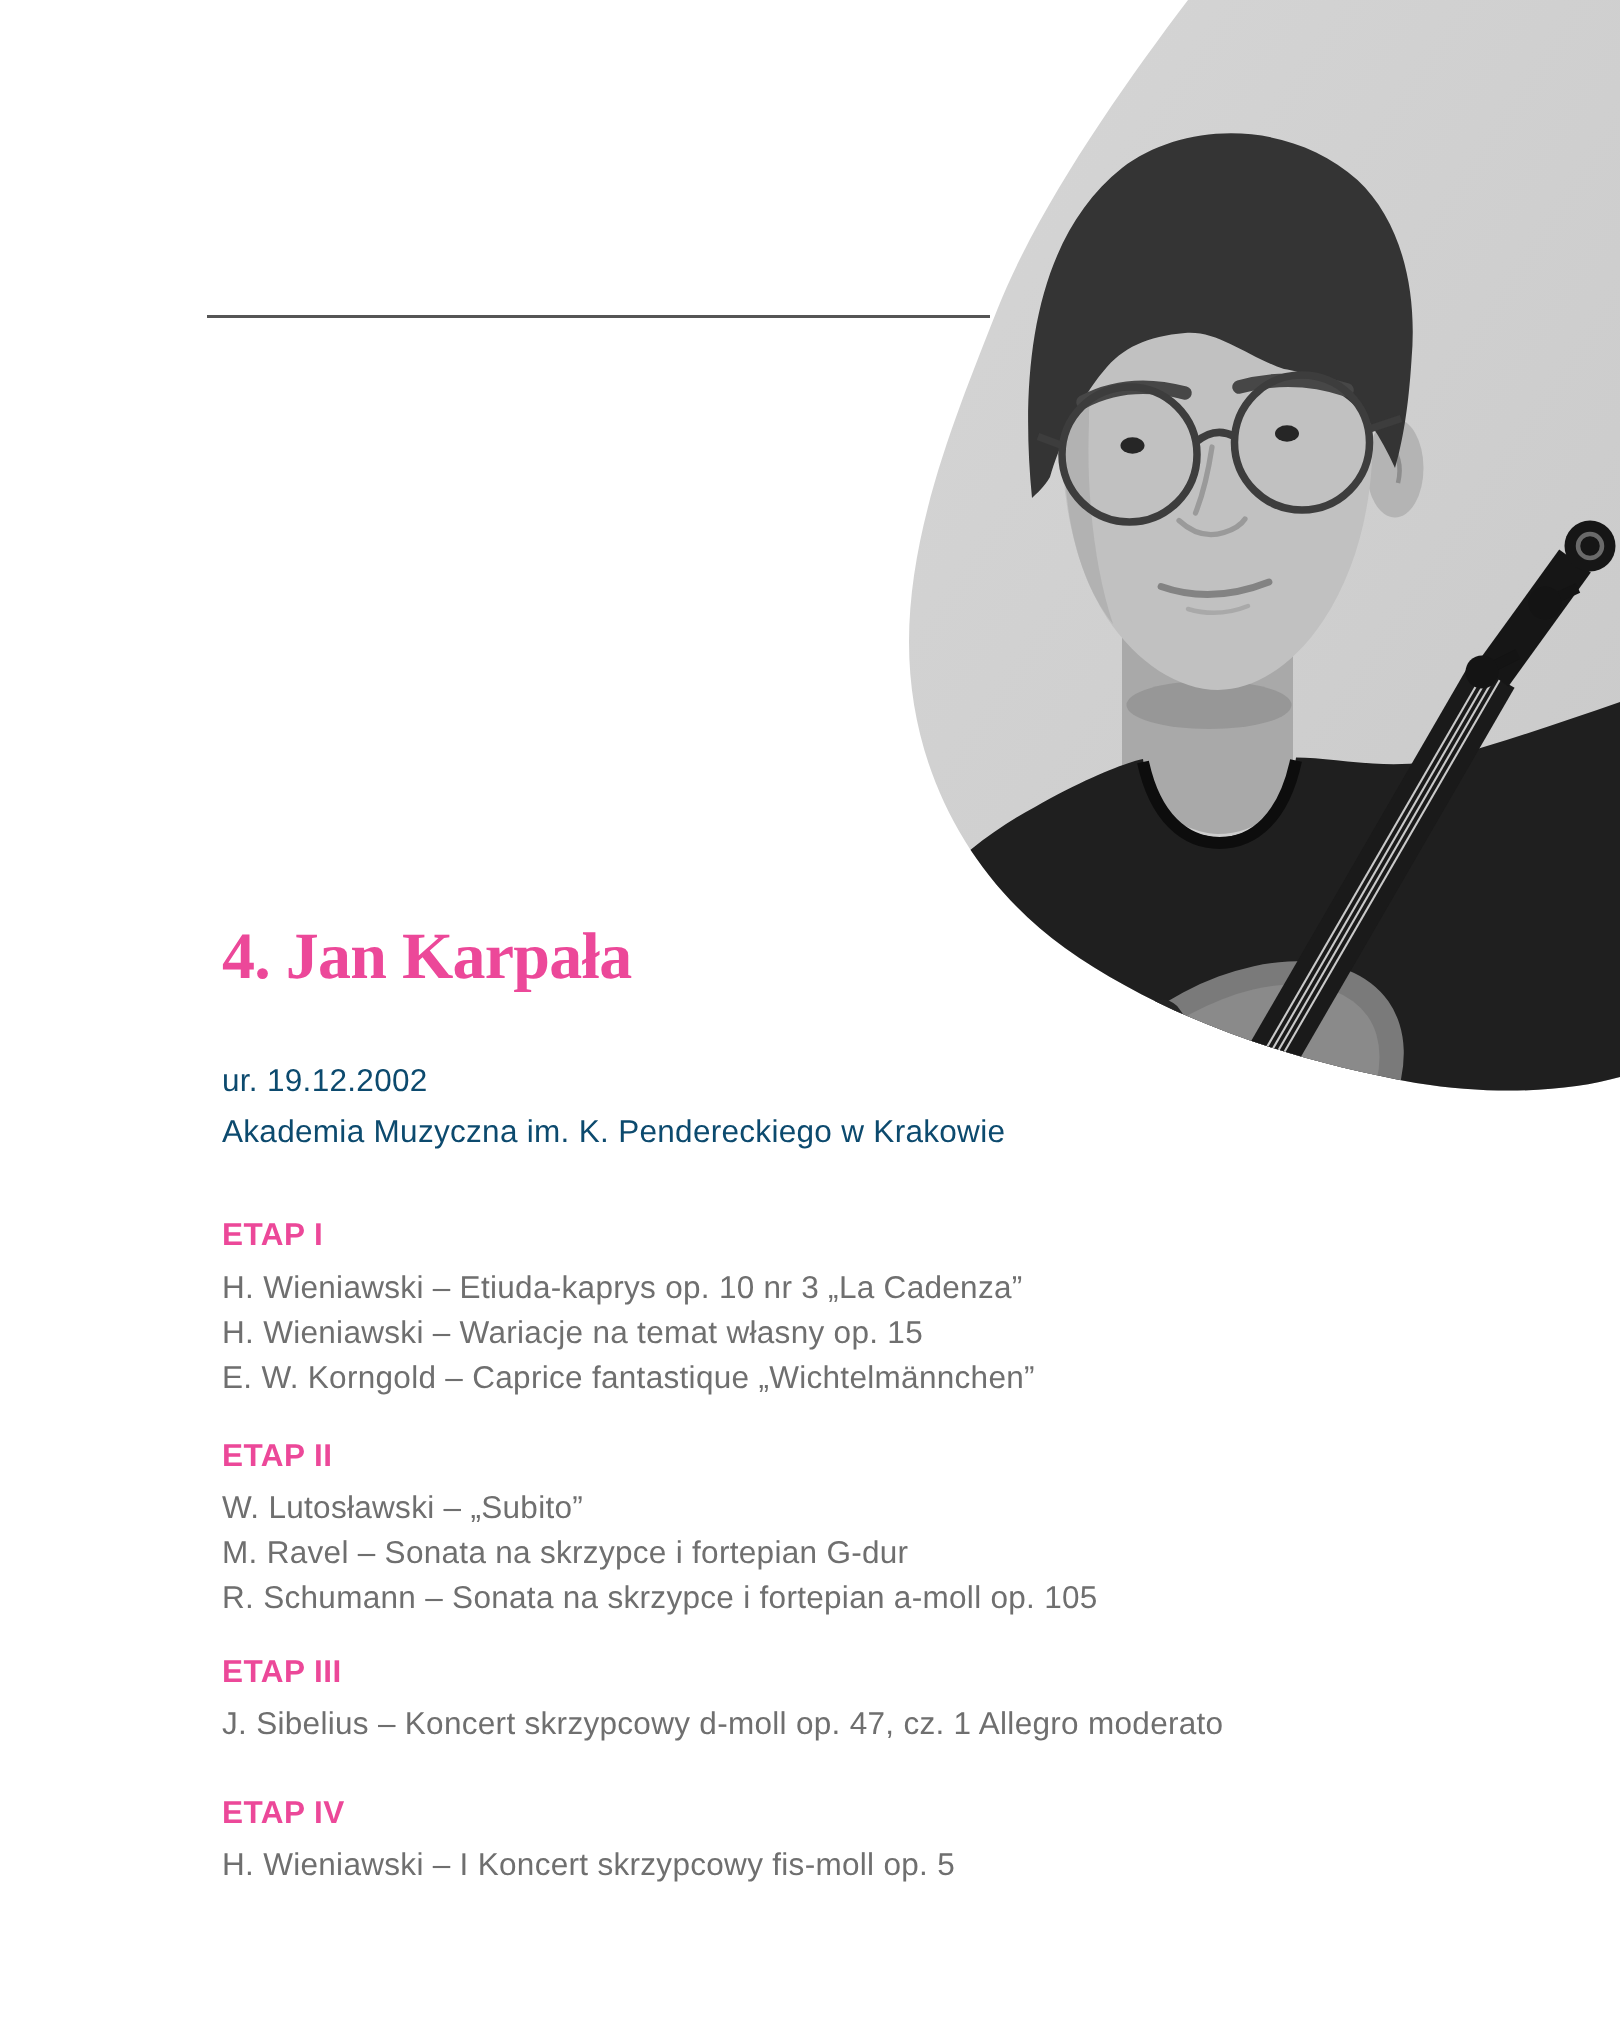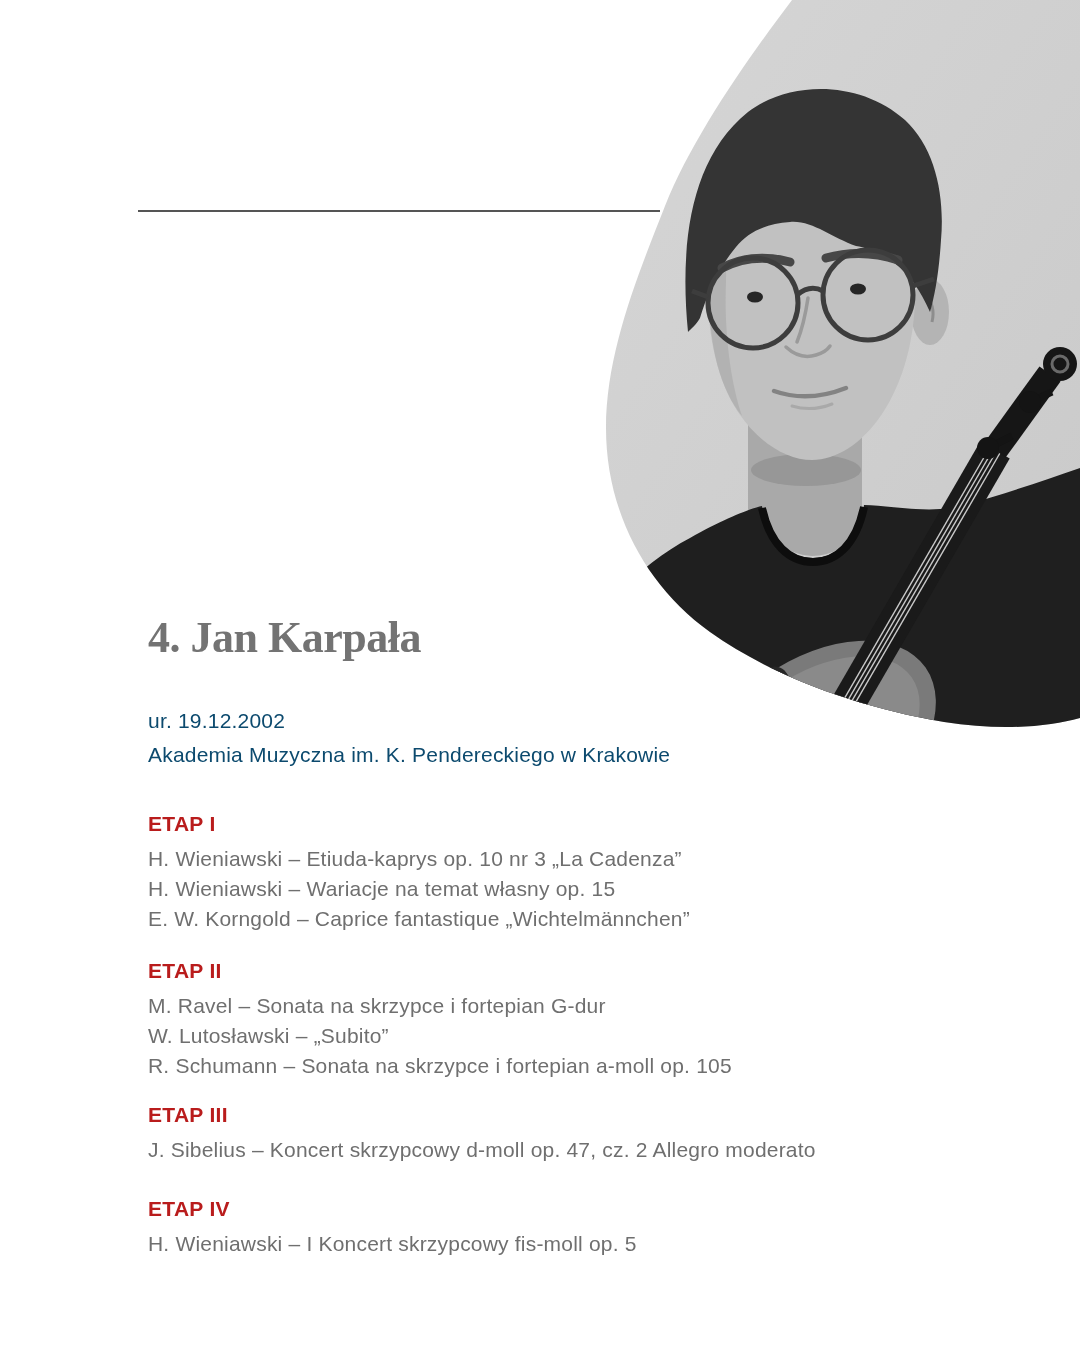--- a/index.html
+++ b/index.html
@@ -16,35 +16,35 @@
 
   .divider {
     position:absolute; left:138px; top:210px;
     width:522px; height:2px; background:#555555;
   }
 
   .title {
     position:absolute; left:148px; top:614px; margin:0;
     font-family:"Liberation Serif", serif;
     font-weight:700; font-size:44px; line-height:48px;
-    letter-spacing:-0.5px; color:#737373;
+    letter-spacing:-0.5px; color:#ec4899;
     white-space:nowrap;
   }
 
   .meta {
     position:absolute; left:148px; top:704px;
     font-size:21px; line-height:34px; letter-spacing:0.2px;
     color:#0c4a6e; white-space:nowrap;
   }
 
   .stage { position:absolute; left:148px; white-space:nowrap; }
   .stage h2 {
     margin:0 0 7px 0;
     font-size:21px; line-height:26px; font-weight:700;
-    letter-spacing:0.3px; color:#b91c1c;
+    letter-spacing:0.3px; color:#ec4899;
   }
   .stage p {
     margin:0;
     font-size:21px; line-height:30px; letter-spacing:0.2px;
     color:#6f6f6f;
   }
   .stage-1 { top:811px; }
   .stage-2 { top:958px; }
   .stage-3 { top:1102px; }
   .stage-4 { top:1196px; }
@@ -187,28 +187,28 @@
 
   <section class="stage stage-1">
     <h2>ETAP I</h2>
     <p>H. Wieniawski – Etiuda-kaprys op. 10 nr 3 „La Cadenza”</p>
     <p>H. Wieniawski – Wariacje na temat własny op. 15</p>
     <p>E. W. Korngold – Caprice fantastique „Wichtelmännchen”</p>
   </section>
 
   <section class="stage stage-2">
     <h2>ETAP II</h2>
+    <p>W. Lutosławski – „Subito”</p>
     <p>M. Ravel – Sonata na skrzypce i fortepian G-dur</p>
-    <p>W. Lutosławski – „Subito”</p>
     <p>R. Schumann – Sonata na skrzypce i fortepian a-moll op. 105</p>
   </section>
 
   <section class="stage stage-3">
     <h2>ETAP III</h2>
-    <p>J. Sibelius – Koncert skrzypcowy d-moll op. 47, cz. 2 Allegro moderato</p>
+    <p>J. Sibelius – Koncert skrzypcowy d-moll op. 47, cz. 1 Allegro moderato</p>
   </section>
 
   <section class="stage stage-4">
     <h2>ETAP IV</h2>
     <p>H. Wieniawski – I Koncert skrzypcowy fis-moll op. 5</p>
   </section>
 
 </div>
 
 </body></html>

